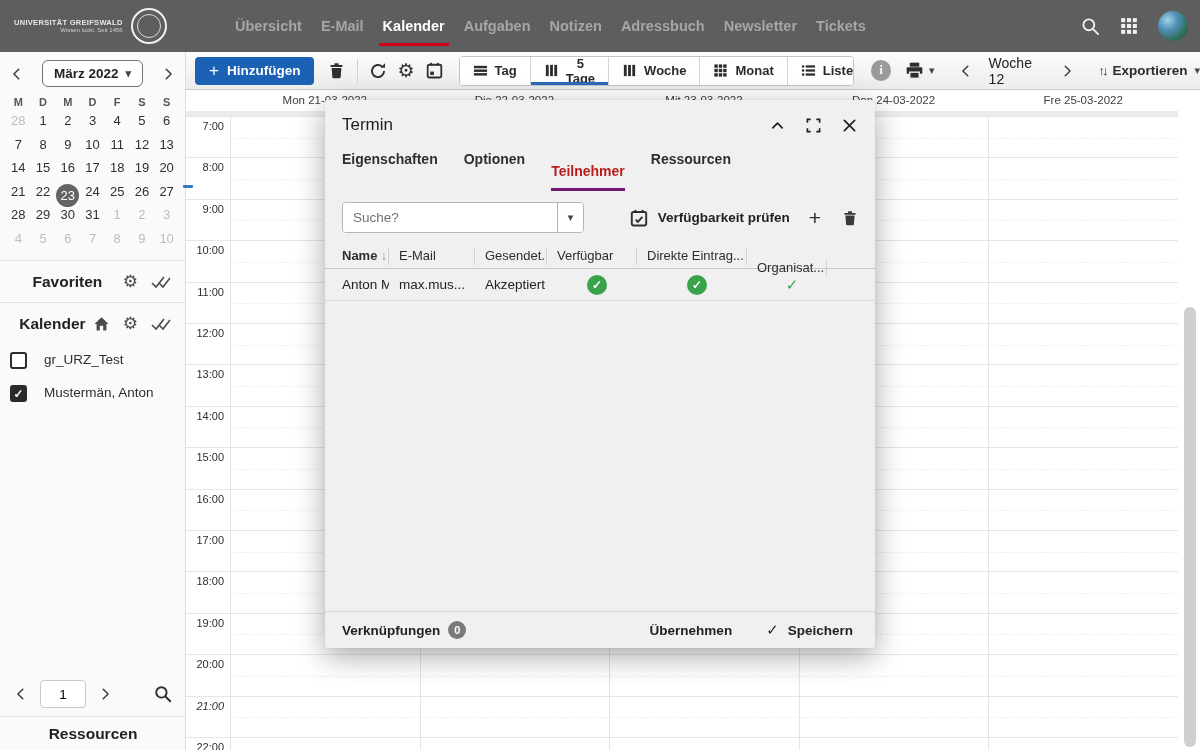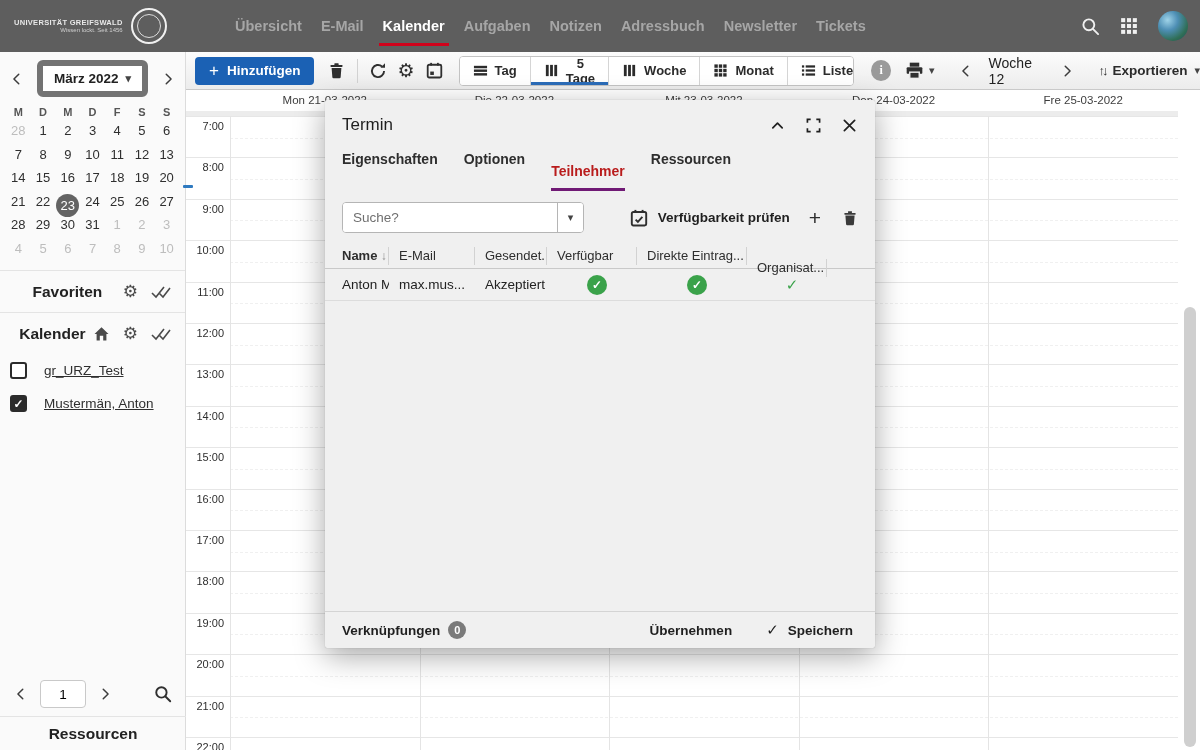--- a/index.html
+++ b/index.html
@@ -54,36 +54,36 @@
   .chev svg { width:14px; height:14px; }
   .wk-label { font-size:14px; color:#222; }
   .export { margin-left:24px; display:flex; align-items:center; gap:7px; cursor:pointer; }
   .updown { font-size:13px; font-weight:bold; letter-spacing:-3px; color:#2b2b2b; }
   .export-label { font-size:13.5px; font-weight:bold; color:#2b2b2b; }
 
   
   .sidebar { position:absolute; left:0; top:52px; width:186px; height:698px;
     background:#fafafa; border-right:1px solid #dcdcdc; }
   .mc-head { display:flex; align-items:center; justify-content:space-between; padding:8px 10px 4px; }
-  .mc-month-btn { display:flex; align-items:center; gap:7px; border:6px solid #737373; background:#fff;
+  .mc-month-btn { display:flex; align-items:center; gap:7px; border:1px solid #737373; background:#fff;
     border-radius:6px; padding:5px 11px; font-size:13.5px; font-weight:bold; color:#222;
     font-family:inherit; cursor:pointer; }
   .mc-grid { display:grid; grid-template-columns:repeat(7,1fr); padding:2px 6px 0; }
   .mc-wd { text-align:center; font-size:11px; font-weight:bold; color:#555; height:18px; line-height:18px; }
   .mc-day { height:23.5px; display:flex; justify-content:center;
     font-size:13px; color:#2f2f2f; cursor:pointer; }
   .mc-day.muted { color:#bdbdbd; }
   .mc-day.sel span { width:23px; height:23px; border-radius:50%; background:#636363; color:#fff;
     display:flex; align-items:center; justify-content:center; }
   .sb-div { border-top:1px solid #e4e4e4; margin-top:6px; }
   .sb-section { display:flex; align-items:center; padding:10px 14px 10px 12px; }
   .sb-title { font-size:15.5px; font-weight:bold; color:#222; flex:1;text-align:center; }
   .sb-icons { display:flex; align-items:center; gap:13px; color:#4a4a4a; }
   .sb-icons .icon { cursor:pointer; display:flex; }
-  .cal-item { display:flex; align-items:center; gap:17px; padding:8px 12px 8px 10px; cursor:pointer;text-decoration:underline; }
+  .cal-item { display:flex; gap:17px; padding:8px 12px 8px 10px; cursor:pointer; }
   .cb { width:17px; height:17px; border:2px solid #2b2b2b; border-radius:3px; background:#fff;
     display:flex; align-items:center; justify-content:center; }
   .cb.checked { background:#2b2b2b; color:#fff; font-size:12px; font-weight:bold; }
   .cal-item-label { font-size:13.5px; color:#2f2f2f; }
   .pager { position:absolute; left:0; bottom:42px; width:186px; display:flex; align-items:center; padding:0 14px; }
   .pager-input { width:46px; height:28px; border:1px solid #c9c9c9; border-radius:4px; background:#fff;
     text-align:center; font-size:13.5px; font-family:inherit; margin:0 12px; }
   .pager .spacer { flex:1; }
   .res-row { position:absolute; left:0; bottom:0; width:186px; height:34px; border-top:1px solid #e4e4e4;
     display:flex; align-items:center; padding:0 12px; }
@@ -584,21 +584,21 @@
       <div class="hrow" style="top: 455.4px;">
         <div class="hlabel" style="top: 3px;">18:00</div>
       </div>
       <div class="hrow" style="top: 496.8px;">
         <div class="hlabel" style="top: 3px;">19:00</div>
       </div>
       <div class="hrow" style="top: 538.2px;">
         <div class="hlabel" style="top: 3px;">20:00</div>
       </div>
       <div class="hrow" style="top: 579.6px;">
-        <div class="hlabel" style="top: 3px;">21:00</div>
+        <div class="hlabel" style="top: 3px; font-style: italic;">21:00</div>
       </div>
       <div class="hrow" style="top: 621px;">
         <div class="hlabel" style="top: 3px;">22:00</div>
       </div>
       <div class="vline" style="left: 44px;"></div>
       <div class="vline" style="left: 233.6px;"></div>
       <div class="vline" style="left: 423.2px;"></div>
       <div class="vline" style="left: 612.8px;"></div>
       <div class="vline" style="left: 802.4px;"></div>
     </div>

